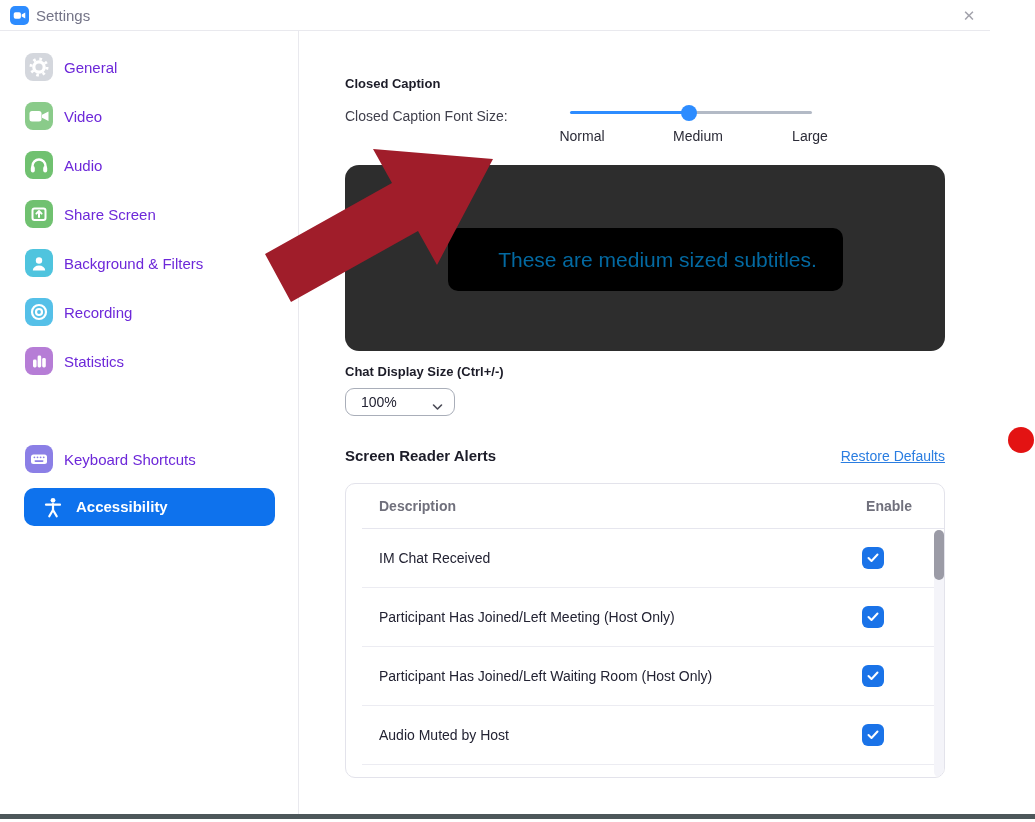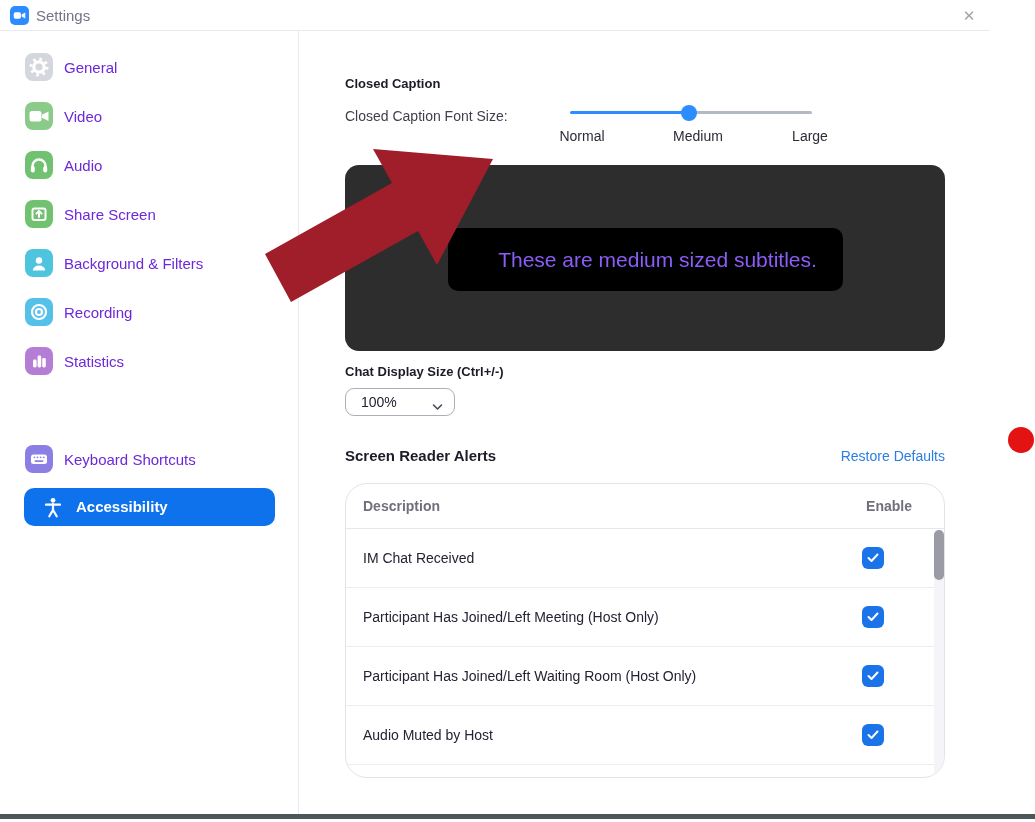--- a/index.html
+++ b/index.html
@@ -27,31 +27,31 @@
   .cc-fontsize-label { position:absolute; left:345px; top:108px; font-size:14px; color:#3f3f4b; }
 
   .slider-seg-active { position:absolute; left:570px; top:111px; width:119px; height:3px; border-radius:2px; background:var(--slider-active); }
   .slider-seg-rest { position:absolute; left:689px; top:111px; width:123px; height:3px; border-radius:2px; background:var(--slider-inactive); }
   .slider-thumb { position:absolute; left:681px; top:105px; width:16px; height:16px; border-radius:50%; background:var(--slider-active); }
   .slider-label { position:absolute; top:128px; width:70px; text-align:center; font-size:14px; color:#2c2c38; }
   .sl-0 { left:547px; } .sl-1 { left:663px; } .sl-2 { left:775px; }
 
   .cc-preview { position:absolute; left:345px; top:165px; width:600px; height:186px; border-radius:14px; background:var(--preview-bg); }
   .cc-bubble { position:absolute; left:103px; top:63px; width:395px; height:63px; border-radius:10px; background:var(--caption-bg); display:flex; align-items:center; justify-content:center; }
-  .cc-bubble span { color:#8b5cf6; font-size:21px;margin-left:24px; }
+  .cc-bubble span { color:#0369a1; font-size:21px;margin-left:24px; }
 
   .chat-select { position:absolute; left:345px; top:388px; width:110px; height:28px; border:1px solid #a9aeb9; border-radius:9px; background:#fff; }
   .chat-select .val { position:absolute; left:15px; top:0; height:26px; line-height:26px; font-size:14px; color:#232333; }
   .chat-select .chev { position:absolute; right:11px; top:8px; }
 
   .sra-row { position:absolute; left:345px; top:447px; width:600px; height:17px; display:flex; justify-content:space-between; align-items:center; }
   .sra-heading { font-size:15px; font-weight:700; color:#1c1c28; }
-  .restore-link { font-size:14px; color:var(--link); cursor:default; }
-
-  .alerts-table { position:absolute; left:345px; top:483px; width:600px; height:295px; border:1px solid #e3e3eb; border-radius:22px; background:#fff; overflow:hidden; }
+  .restore-link { font-size:14px; color:var(--link); cursor:default;text-decoration:underline; }
+
+  .alerts-table { position:absolute; left:345px; top:483px; width:600px; height:295px; border:1px solid #e3e3eb; border-radius:10px; background:#fff; overflow:hidden;padding-left:16px; }
   .tbl-header { position:relative; height:45px; border-bottom:1px solid #e6e6ee; }
   .tbl-header .col-desc { position:absolute; left:17px; top:0; height:45px; line-height:45px; font-size:14px; font-weight:700; color:#70707c; }
   .tbl-header .col-enable { position:absolute; right:32px; top:0; height:45px; line-height:45px; font-size:14px; font-weight:700; color:#70707c; }
   .tbl-row { position:relative; height:59px; border-bottom:1px solid #ececf2; }
   .tbl-row .desc { position:absolute; left:17px; top:0; height:59px; line-height:59px; font-size:14px; color:#232333; }
   .checkbox { position:absolute; right:60px; top:18px; width:22px; height:22px; border-radius:6px; background:var(--checkbox); display:flex; align-items:center; justify-content:center; }
   .scroll-track { position:absolute; right:0; top:46px; bottom:0; width:10px; background:#f4f4f9; border-radius:5px; }
   .scroll-thumb { position:absolute; right:0; top:0; width:10px; height:50px; border-radius:5px; background:#9b9ba6; }
 
   

